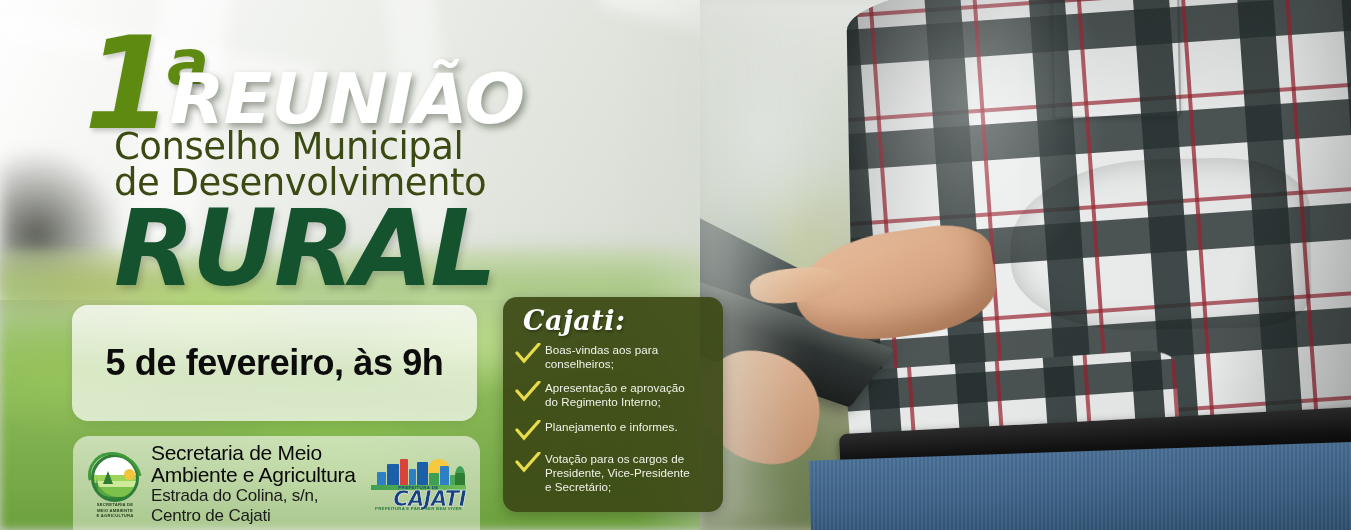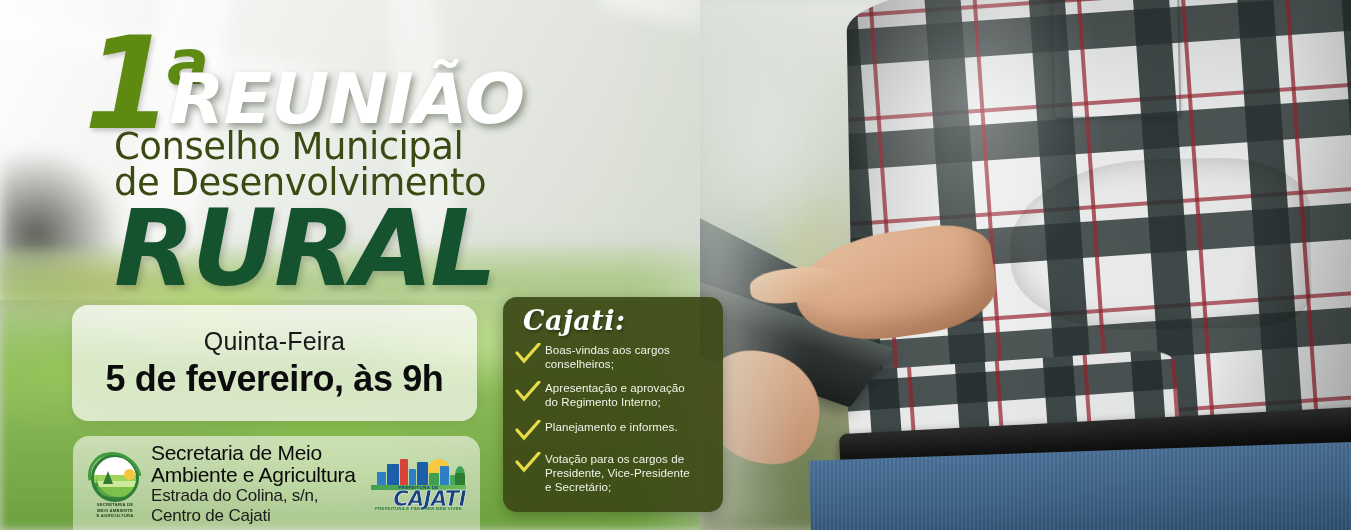--- a/index.html
+++ b/index.html
@@ -432,21 +432,20 @@
 
   <div class="headline">
     <div class="num-one"><span>1</span><span class="ord">a</span></div>
     <div class="reuniao">REUNIÃO</div>
     <div class="subline">Conselho Municipal
 de Desenvolvimento</div>
     <div class="rural">RURAL</div>
   </div>
 
   <div class="date-card">
-    <div class="date-weekday">Quinta-Feira</div>
     <div class="date-main">5 de fevereiro, às 9h</div>
   </div>
 
   <div class="footer-card">
 
     <div class="sec-logo">
       <div class="circ">
         <div class="field"></div>
         <div class="sun"></div>
         <div class="tree"></div>
@@ -487,21 +486,21 @@
 
   <div class="pautas-card">
     <div class="pautas-title">Cajati:</div>
 
     <div class="pauta-row">
       <span class="check">
         <svg width="26" height="22" viewBox="0 0 26 22">
             <path d="M2 10 L9 18 L24 1" fill="none" stroke="#E8DC4A" stroke-width="3.2" stroke-linecap="round"></path>
           </svg>
       </span>
-      <span class="pauta-text">Boas-vindas aos cargos
+      <span class="pauta-text">Boas-vindas aos para
 conselheiros;</span>
     </div>
 
     <div class="pauta-row">
       <span class="check">
         <svg width="26" height="22" viewBox="0 0 26 22">
             <path d="M2 10 L9 18 L24 1" fill="none" stroke="#E8DC4A" stroke-width="3.2" stroke-linecap="round"></path>
           </svg>
       </span>
       <span class="pauta-text">Apresentação e aprovação

